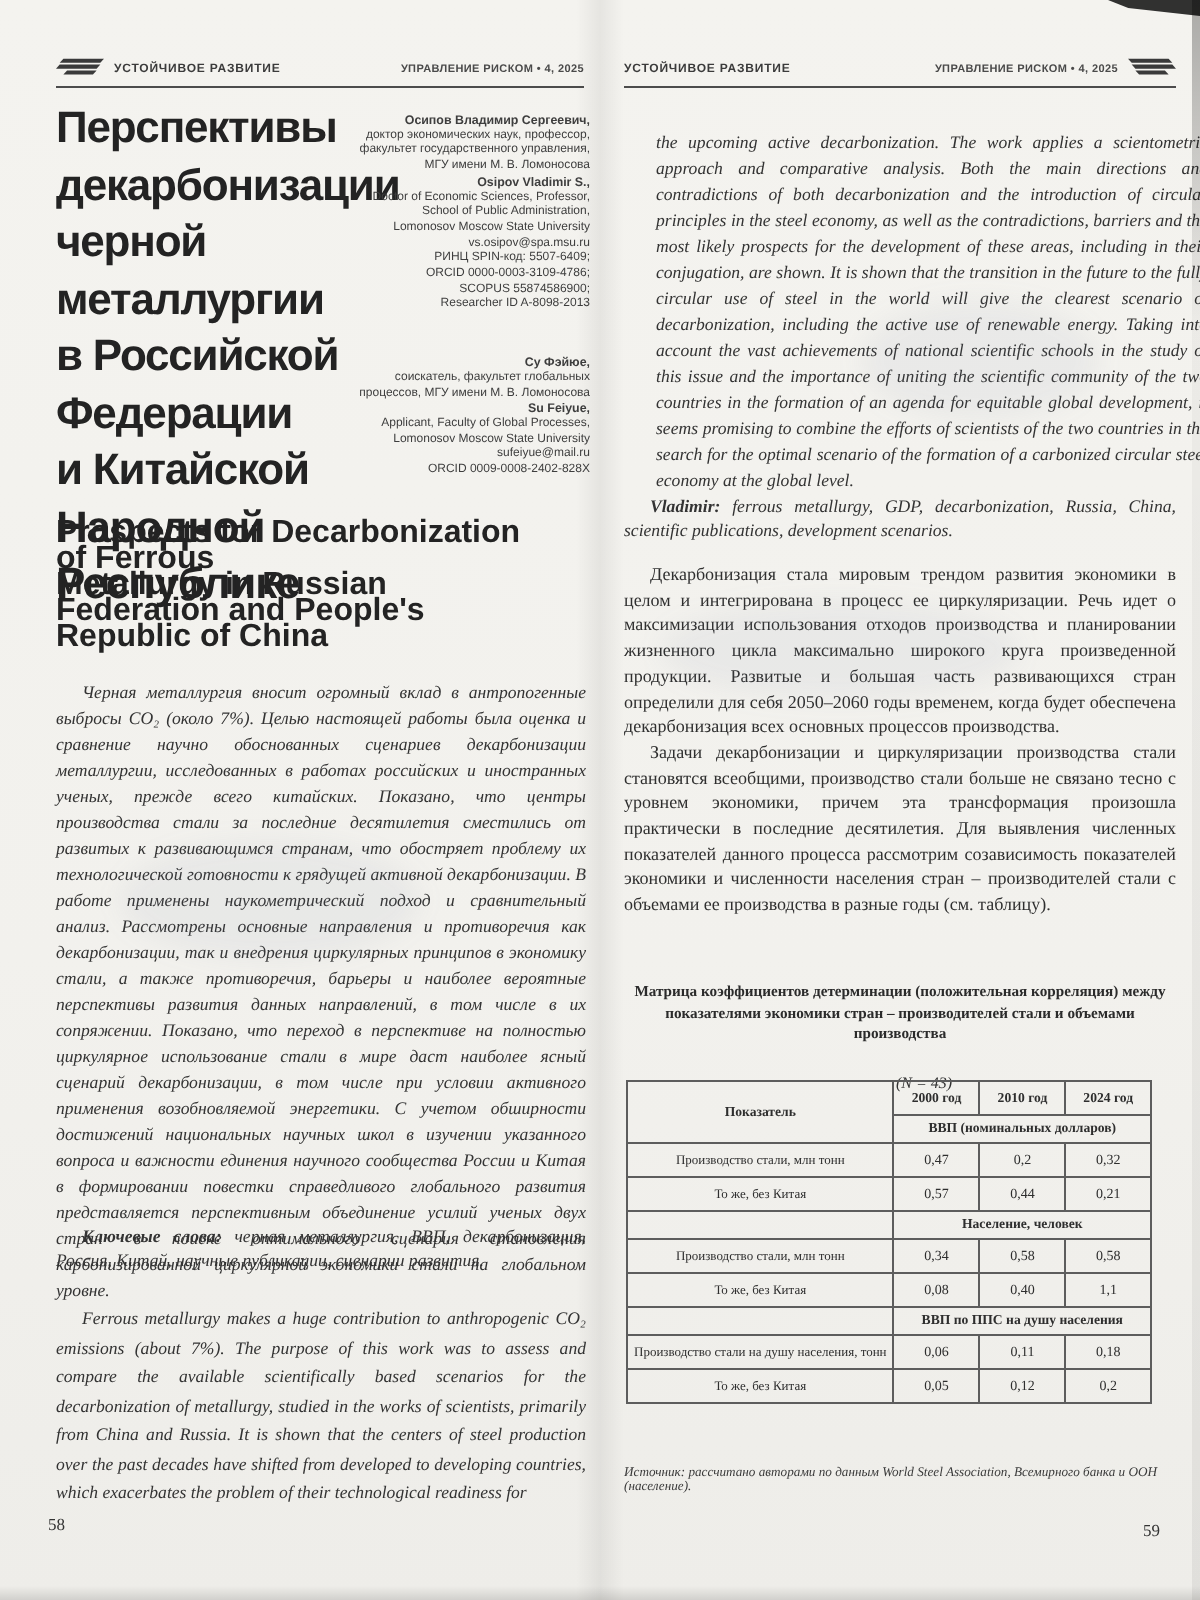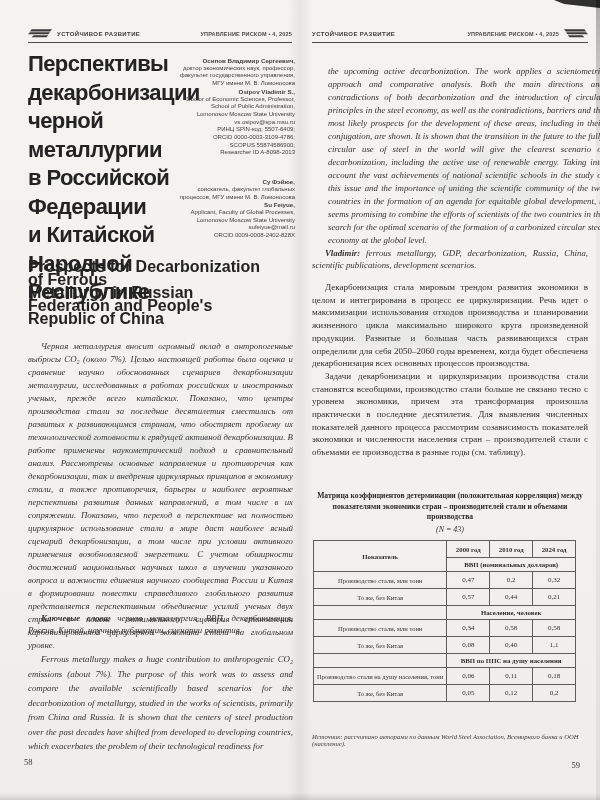--- a/index.html
+++ b/index.html
@@ -84,21 +84,21 @@
     font-style:italic; font-size:8.8px; line-height:13px; text-align:justify; color:#333;
   }
   .keywords-en { left:12px; width:276px; top:247px; }
   .body-text { position:absolute; top:281px; left:12px; width:276px;
     font-size:9px; line-height:12.7px; text-align:justify; color:#2f2f2f; }
   .body-text p { margin:0; text-indent:13px; }
   .tbl-caption {
     position:absolute; top:491px; left:12px; width:276px; margin:0; text-align:center;
     font-weight:bold; font-size:7.6px; line-height:10.5px; color:#2b2b2b;
   }
-  .tbl-n { position:absolute; top:525px; left:12px; width:276px; margin:0;
+  .tbl-n { position:absolute; top:525px; left:12px; width:276px; margin:12px;
     text-align:center; font-style:italic; font-size:8px; color:#333; }
   table.matrix {
     position:absolute; top:540px; left:13px; width:263px;
     border-collapse:collapse; font-size:7px; color:#2e2e2e;
   }
   table.matrix td { border:0.9px solid #5d5d5d; padding:1px 3px; height:14px;
     text-align:center; vertical-align:middle; }
   td.lbl { text-align:left; font-size:6.5px; white-space:nowrap; }
   td.hdr { font-weight:bold; font-size:6.8px; }
   tr.sub td { height:11px; }

